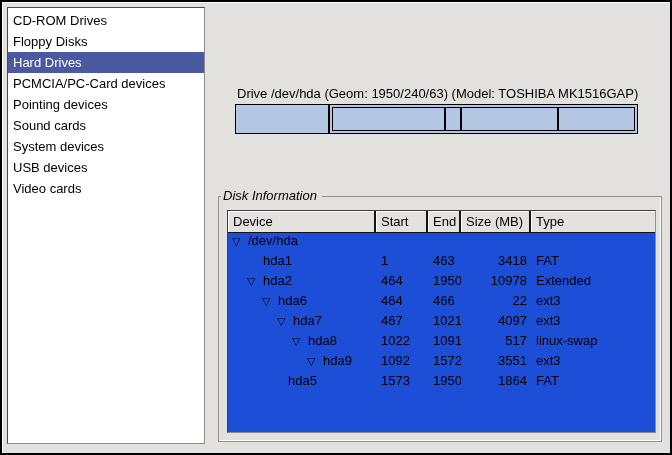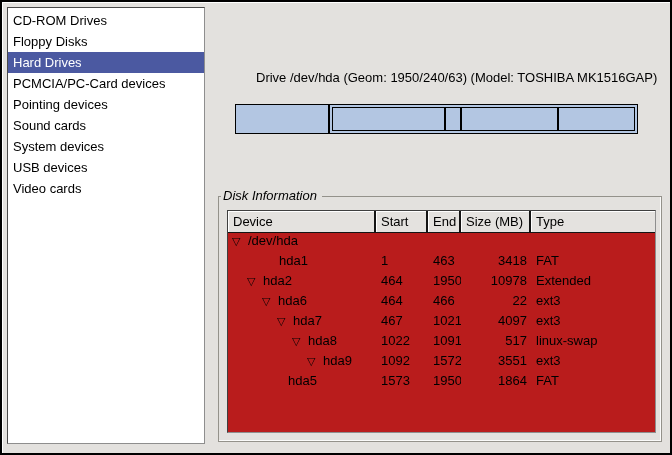--- a/index.html
+++ b/index.html
@@ -14,41 +14,41 @@
   .sidebar {
     position:absolute; left:5px; top:5px; width:198px; height:437px;
     box-sizing:border-box; background:#ffffff; overflow:hidden;
     border:1px solid; border-color:#4a4a4a #8e8e8e #8e8e8e #4a4a4a;
     padding-top:2px;
   }
   .list-item { height:21px; line-height:21px; padding-left:5px; white-space:nowrap; cursor:default; }
   .list-item.selected { background:var(--selection-bg,#4b59a1); color:var(--selection-text,#fff); }
 
   
-  .drive-title { position:absolute; left:235px; top:68px; white-space:nowrap;margin-left:19px; }
+  .drive-title { position:absolute; left:235px; top:84px; white-space:nowrap; }
   .partition-bar { position:absolute; left:233px; top:102px; width:403px; height:30px; display:flex; }
   .part-seg { background:var(--partition-fill,#b3c6e2); border:1px solid #000; box-sizing:border-box; }
   .part-seg.extended { padding:2px; }
   .part-inner { display:flex; width:100%; height:100%; }
   .part-inner .part-seg { height:100%; }
 
   
   .group-box {
     position:absolute; left:216px; top:194px; width:444px; height:246px; box-sizing:border-box;
     border:1px solid #94928b; box-shadow: inset -1px -1px 0 rgba(255,255,255,.85);
   }
   .group-label {
     position:absolute; top:-9px; left:2px; line-height:16px;
     background:var(--window-bg,#e3e1de); padding:0 5px 0 2px; white-space:nowrap;font-style:italic;
   }
 
   
   .disk-table {
     position:absolute; left:8px; top:13px; width:429px; height:223px; box-sizing:border-box;
-    background:#b91c1c; overflow:hidden;
+    background:#1d4ed8; overflow:hidden;
     border:1px solid; border-color:#3f3f3f #8e8e8e #8e8e8e #3f3f3f;
   }
   .table-header { display:flex; height:22px; }
   .th {
     box-sizing:border-box; background:#e4e2df; line-height:21px; padding-left:5px;
     border-right:2px solid #141414; border-bottom:1px solid #141414;
     box-shadow: inset 1px 1px 0 #fff; white-space:nowrap; overflow:hidden; cursor:default;
   }
   .th:last-child { border-right:none; }
   .c0 { width:148px; } .c1 { width:52px; } .c2 { width:33px; } .c3 { width:70px; } .c4 { flex:1; }
@@ -103,21 +103,21 @@
         </div>
       <div class="table-body">
           <div class="tr">
             <div class="td c0" style="padding-left: 4px;"><span class="expander">▽</span><span>/dev/hda</span></div>
             <div class="td c1"></div>
             <div class="td c2"></div>
             <div class="td c3"></div>
             <div class="td c4"></div>
           </div>
           <div class="tr">
-            <div class="td c0" style="padding-left: 35px;"><span class="expander-spacer"></span><span>hda1</span></div>
+            <div class="td c0" style="padding-left: 19px;"><span class="expander-spacer"></span><span>hda1</span></div>
             <div class="td c1">1</div>
             <div class="td c2">463</div>
             <div class="td c3">3418</div>
             <div class="td c4">FAT</div>
           </div>
           <div class="tr">
             <div class="td c0" style="padding-left: 19px;"><span class="expander">▽</span><span>hda2</span></div>
             <div class="td c1">464</div>
             <div class="td c2">1950</div>
             <div class="td c3">10978</div>

